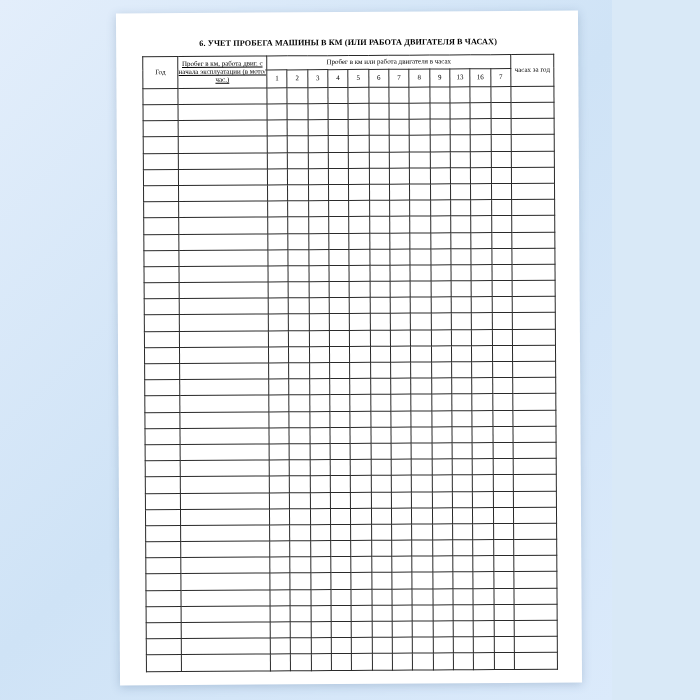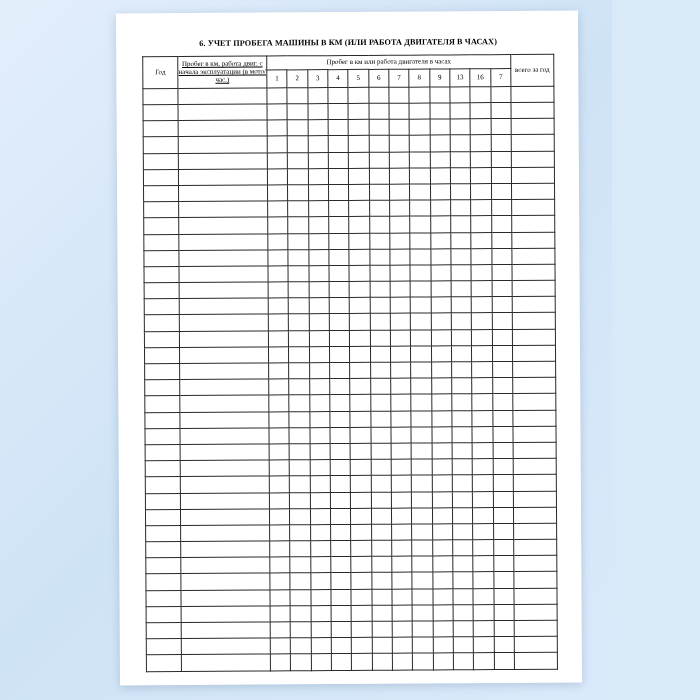--- a/index.html
+++ b/index.html
@@ -97,21 +97,21 @@
     <div class="page-inner">
 
       <div class="doc-title">6. УЧЕТ ПРОБЕГА МАШИНЫ В КМ (ИЛИ РАБОТА ДВИГАТЕЛЯ В ЧАСАХ)</div>
 
       <table class="reg">
         <thead>
           <tr>
             <th class="col-year" rowspan="2">Год</th>
             <th class="col-odo" rowspan="2">Пробег в км, работа двиг. с начала эксплуатации (в мото/час.)</th>
             <th class="col-span" colspan="12">Пробег в км или работа двигателя в часах</th>
-            <th class="col-total" rowspan="2">всего за год</th>
+            <th class="col-total" rowspan="2">часах за год</th>
           </tr>
           <tr>
             <th class="col-month">1</th>
             <th class="col-month">2</th>
             <th class="col-month">3</th>
             <th class="col-month">4</th>
             <th class="col-month">5</th>
             <th class="col-month">6</th>
             <th class="col-month">7</th>
             <th class="col-month">8</th>

